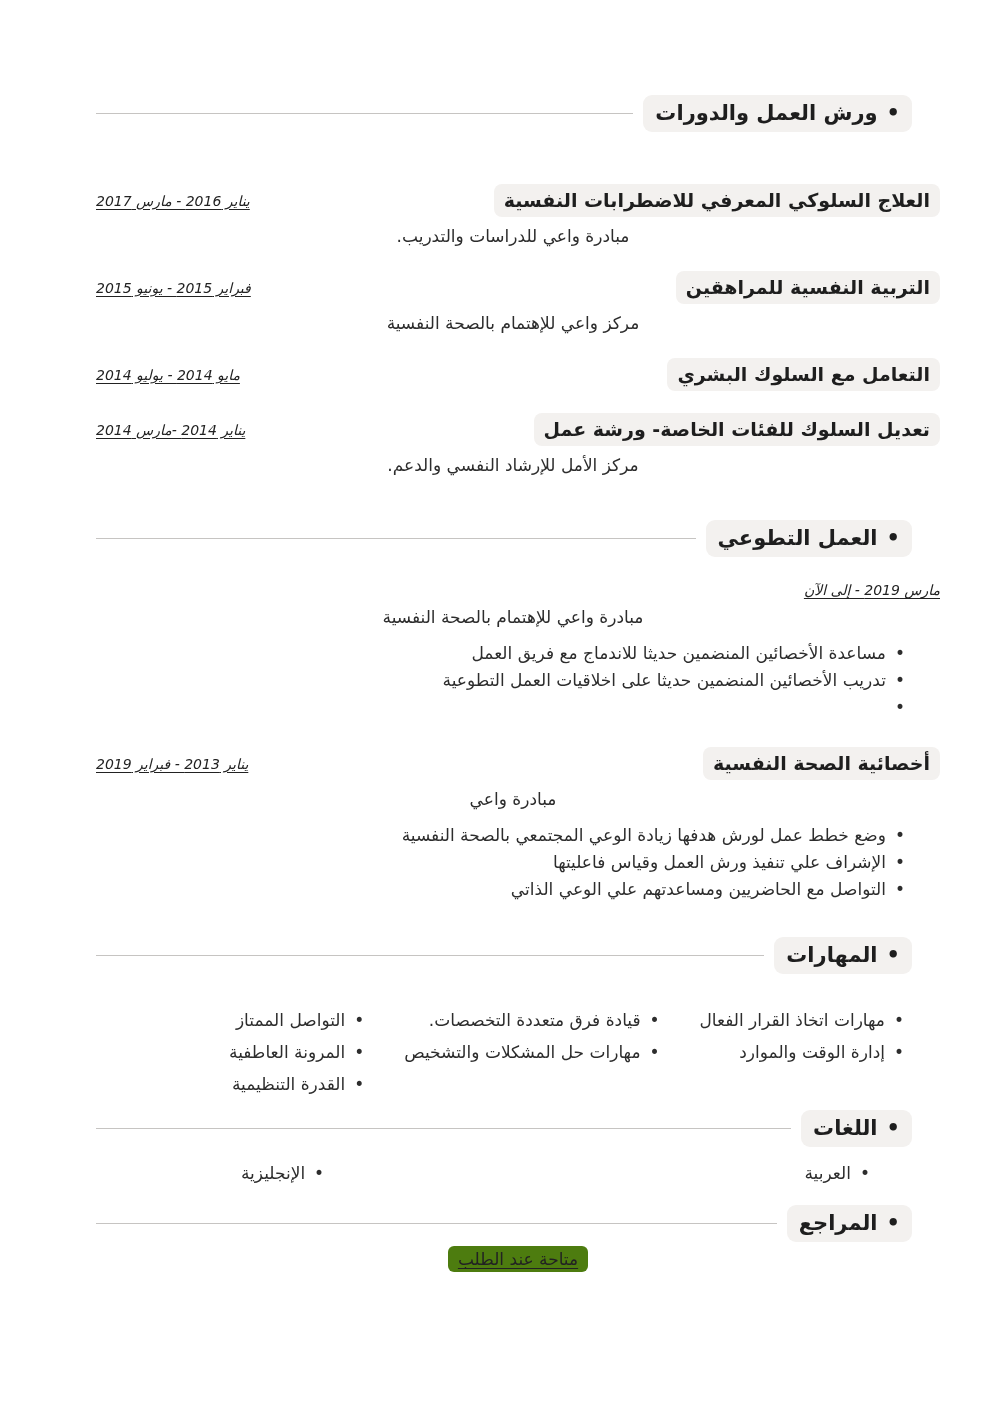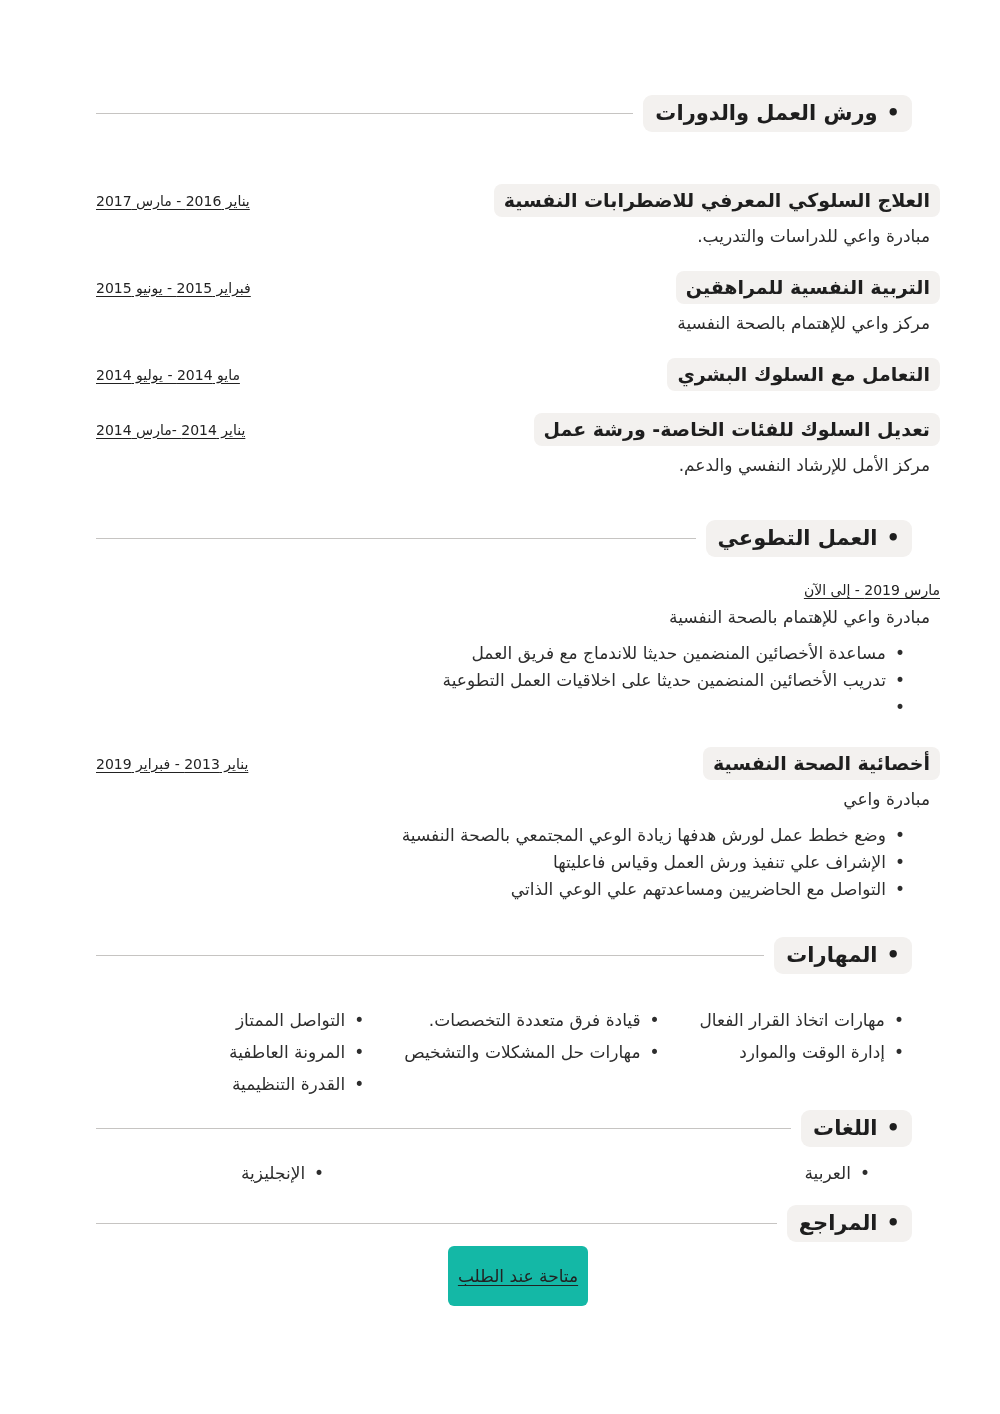--- a/index.html
+++ b/index.html
@@ -24,43 +24,43 @@
   }
   .sec-rule{flex:1;height:1px;background:#c6c4c2;}
   .mk{flex:0 0 auto;}
   
   .entry-top{display:flex;justify-content:space-between;align-items:center;gap:16px;}
   .entry-title{
     background:#f3f1ef;border-radius:8px;padding:4px 10px;
     font-size:19px;font-weight:bold;line-height:25px;white-space:nowrap;text-align:right;
   }
   .entry-date{
-    font-size:14px;color:#222222;
+    font-size:14px;font-style:italic;color:#222222;
     text-decoration:underline;text-underline-offset:3px;
     white-space:nowrap;text-align:left;
   }
-  .entry-org{font-size:17px;line-height:26px;margin:6px 10px 0 0;color:#2d2d2d;}
+  .entry-org{font-size:17px;line-height:26px;margin:6px 10px 0 0;color:#2d2d2d;text-align:center;}
   .duties{list-style:none;margin:10px 35px 0 0;padding:0;}
   .duties li{display:flex;gap:9px;font-size:17px;line-height:27px;color:#2d2d2d;}
   
   .mt52{margin-top:52px;}.mt42{margin-top:42px;}.mt34{margin-top:34px;}
   .mt26{margin-top:26px;}.mt25{margin-top:25px;}.mt22{margin-top:22px;}
   .mt20{margin-top:18px;}.mt10{margin-top:10px;}
   
   .skills-row{display:flex;justify-content:space-between;margin:30px 36px 0 133px;}
   .skills-row ul{list-style:none;margin:0;padding:0;}
   .skills-row li{display:flex;gap:9px;font-size:17px;line-height:32px;color:#2d2d2d;white-space:nowrap;}
   
   .langs{list-style:none;display:flex;justify-content:space-between;
          margin:13px 70px 0 145px;padding:0;}
   .langs li{display:flex;gap:9px;font-size:17px;line-height:27px;color:#2d2d2d;white-space:nowrap;}
   
   .ref-note{text-align:center;margin-top:4px;}
   .ref-note .pill-note{
-    display:inline-block;background:#14b8a6;border-radius:6px;padding:20px 10px;
+    display:inline-block;background:#4d7c0f;border-radius:6px;padding:3px 10px;
     font-size:17px;color:#222222;
     text-decoration:underline;text-underline-offset:3px;
   }
 </style>
 </head>
 <body>
 
 <div class="page">
 
   <section>

